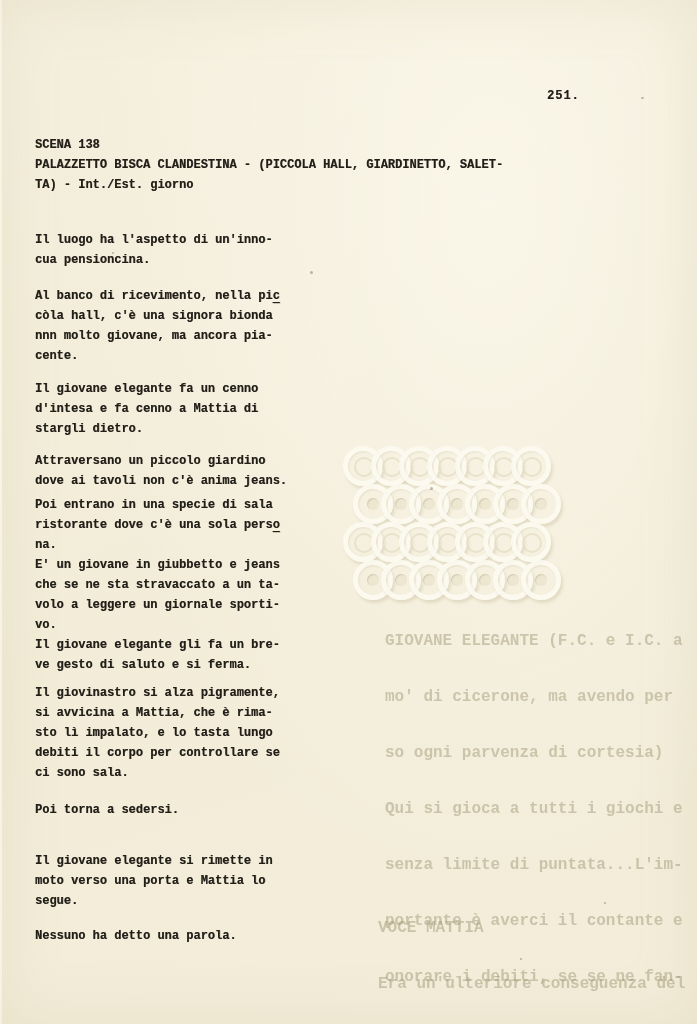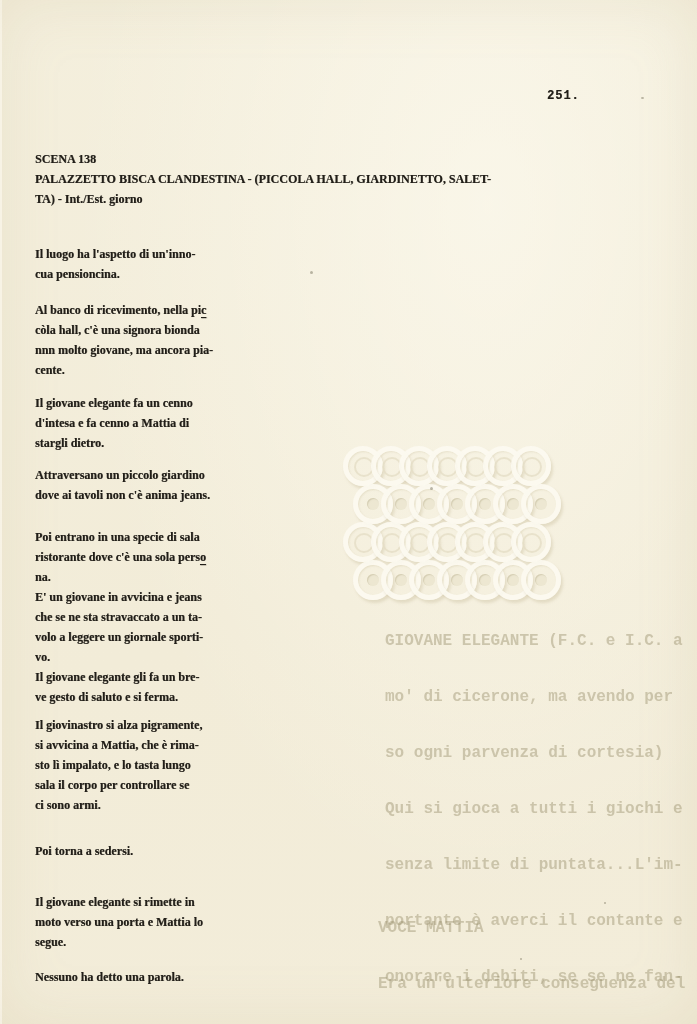--- a/index.html
+++ b/index.html
@@ -22,21 +22,21 @@
     color: #211e18;
     font-weight: bold;
     font-size: 12px;
     text-shadow: 0.4px 0.4px 0.6px rgba(33,30,24,0.55);
   }
   .page-number {
     position: absolute; left: 547px; top: 89px;
     letter-spacing: 1px;
   }
   .text-col {
-    position: absolute; left: 35px; top: 149px; width: 640px; font-family: Liberation Serif, serif;
+    position: absolute; left: 35px; top: 135px; width: 640px;
   }
   .ln { height: 20px; line-height: 20px; white-space: pre; }
   .para { margin: 0; }
   .u { text-decoration: underline; text-underline-offset: 3px; }
 
   
   .ghost {
     position: absolute;
     color: rgba(148,138,102,0.42);
     font-weight: bold;
@@ -195,41 +195,41 @@
       <div class="ln">Il giovane elegante fa un cenno</div>
       <div class="ln">d'intesa e fa cenno a Mattia di</div>
       <div class="ln">stargli dietro.</div>
     </div>
 
     <div class="para" style="margin-top:12px">
       <div class="ln">Attraversano un piccolo giardino</div>
       <div class="ln">dove ai tavoli non c'è anima jeans.</div>
     </div>
 
-    <div class="para" style="margin-top:22px">
+    <div class="para" style="margin-top:4px">
       <div class="ln">Poi entrano in una specie di sala</div>
       <div class="ln"><span>ristorante dove c'è una sola pers</span><span class="u">o</span></div>
       <div class="ln">na.</div>
-      <div class="ln">E' un giovane in avvicina e jeans</div>
+      <div class="ln">E' un giovane in giubbetto e jeans</div>
       <div class="ln">che se ne sta stravaccato a un ta-</div>
       <div class="ln">volo a leggere un giornale sporti-</div>
       <div class="ln">vo.</div>
       <div class="ln">Il giovane elegante gli fa un bre-</div>
       <div class="ln">ve gesto di saluto e si ferma.</div>
     </div>
 
     <div class="para" style="margin-top:8px">
       <div class="ln">Il giovinastro si alza pigramente,</div>
       <div class="ln">si avvicina a Mattia, che è rima-</div>
       <div class="ln">sto lì impalato, e lo tasta lungo</div>
-      <div class="ln">sala il corpo per controllare se</div>
-      <div class="ln">ci sono armi.</div>
-    </div>
-
-    <div class="para" style="margin-top:26px">
+      <div class="ln">debiti il corpo per controllare se</div>
+      <div class="ln">ci sono sala.</div>
+    </div>
+
+    <div class="para" style="margin-top:17px">
       <div class="ln">Poi torna a sedersi.</div>
     </div>
 
     <div class="para" style="margin-top:31px">
       <div class="ln">Il giovane elegante si rimette in</div>
       <div class="ln">moto verso una porta e Mattia lo</div>
       <div class="ln">segue.</div>
     </div>
 
     <div class="para" style="margin-top:15px">

